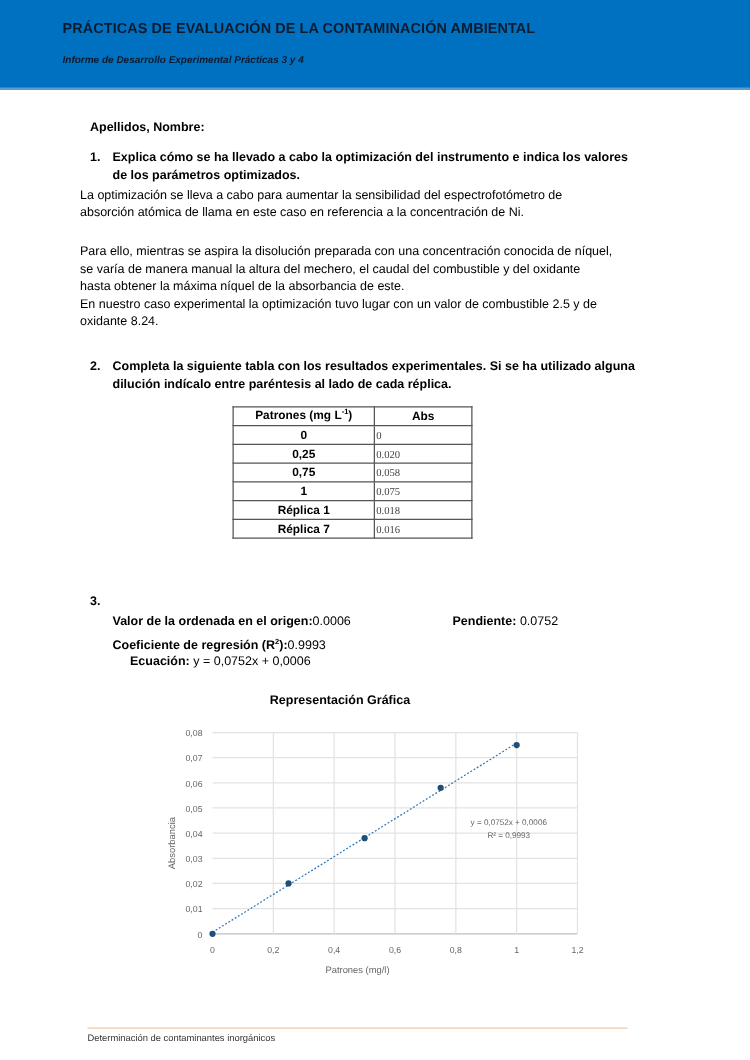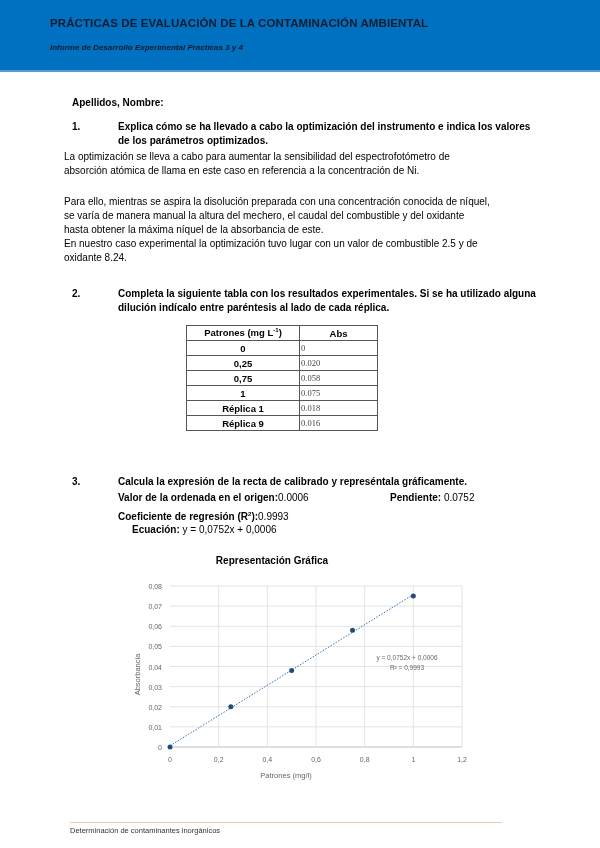--- a/index.html
+++ b/index.html
@@ -4,21 +4,21 @@
 <style>
   html, body { margin:0; padding:0; }
   body { width:600px; height:848px; position:relative; background:#ffffff; font-family:"Liberation Sans", sans-serif; color:#000; overflow:hidden; }
   .header { position:absolute; left:0; top:0; width:600px; height:70px; background:#0070c0; border-bottom:2px solid #5b9bd5; }
   .header .title { position:absolute; left:50px; top:17px; font-size:11.5px; font-weight:bold; color:#0d1b2e; letter-spacing:0.1px; }
   .header .subtitle { position:absolute; left:50px; top:43px; font-size:8px; font-style:italic; font-weight:bold; color:#0d1b2e; }
   .txt { position:absolute; font-size:10px; line-height:14px; white-space:nowrap; }
   .b { font-weight:bold; }
   .q { position:absolute; font-size:10px; line-height:14px; font-weight:bold; }
   .q .num { position:absolute; left:0; }
-  .q .body { position:absolute; left:18px; white-space:nowrap;margin-left:28px; }
+  .q .body { position:absolute; left:18px; white-space:nowrap; }
   table.res { position:absolute; left:186px; top:325px; border-collapse:collapse; width:192px; }
   table.res th, table.res td { border:1px solid #555; height:14px; padding:0; font-size:9.5px; }
   table.res th { font-weight:bold; text-align:center; }
   table.res td.p { text-align:center; font-weight:bold; width:112px; }
   table.res td.v { font-family:"Liberation Serif", serif; font-size:8.5px; color:#444; padding-left:1px; }
   sup { font-size:6px; }
   .chart-title { position:absolute; left:0; width:544px; top:555px; text-align:center; font-size:10px; font-weight:bold; }
   svg.chart { position:absolute; left:0; top:570px; }
   .footer-line { position:absolute; left:70px; top:822px; width:432px; height:1px; background:#f0c8a8; }
   .footer { position:absolute; left:70px; top:826px; font-size:7.5px; color:#333; }
@@ -75,29 +75,28 @@
       </tr>
   <tr>
         <td class="p">1</td>
         <td class="v">0.075</td>
       </tr>
   <tr>
         <td class="p">Réplica 1</td>
         <td class="v">0.018</td>
       </tr>
   <tr>
-        <td class="p">Réplica 9</td>
+        <td class="p">Réplica 7</td>
         <td class="v">0.016</td>
       </tr>
 </tbody>
   </table>
 
 <div class="q" style="left:72px; top:475px; width:480px; height:60px;">
   <span class="num">3.</span>
-  <span class="body" style="top:0;">Calcula la expresión de la recta de calibrado y represéntala gráficamente.</span>
   <span class="body" style="top:16px;"><span>Valor de la ordenada en el origen:</span><span style="font-weight:normal">0.0006</span></span>
   <span class="body" style="top:16px; left:290px;"><span>Pendiente:</span><span style="font-weight:normal"> 0.0752</span></span>
   <span class="body" style="top:32px;"><span>Coeficiente de regresión (R</span><sup>2</sup><span>):</span><span style="font-weight:normal">0.9993</span></span>
   <span class="body" style="top:48px;padding-left:14px;"><span>Ecuación:</span><span style="font-weight:normal"> y = 0,0752x + 0,0006</span></span>
 </div>
 
 <div class="chart-title">Representación Gráfica</div>
 <svg class="chart" width="600" height="215">
     <line x1="170" x2="462" y1="177" y2="177" stroke="#bfbfbf" stroke-width="1"></line>
     <text x="162" y="180" text-anchor="end" font-size="7" fill="#666" font-family="Liberation Sans, sans-serif">0</text>

